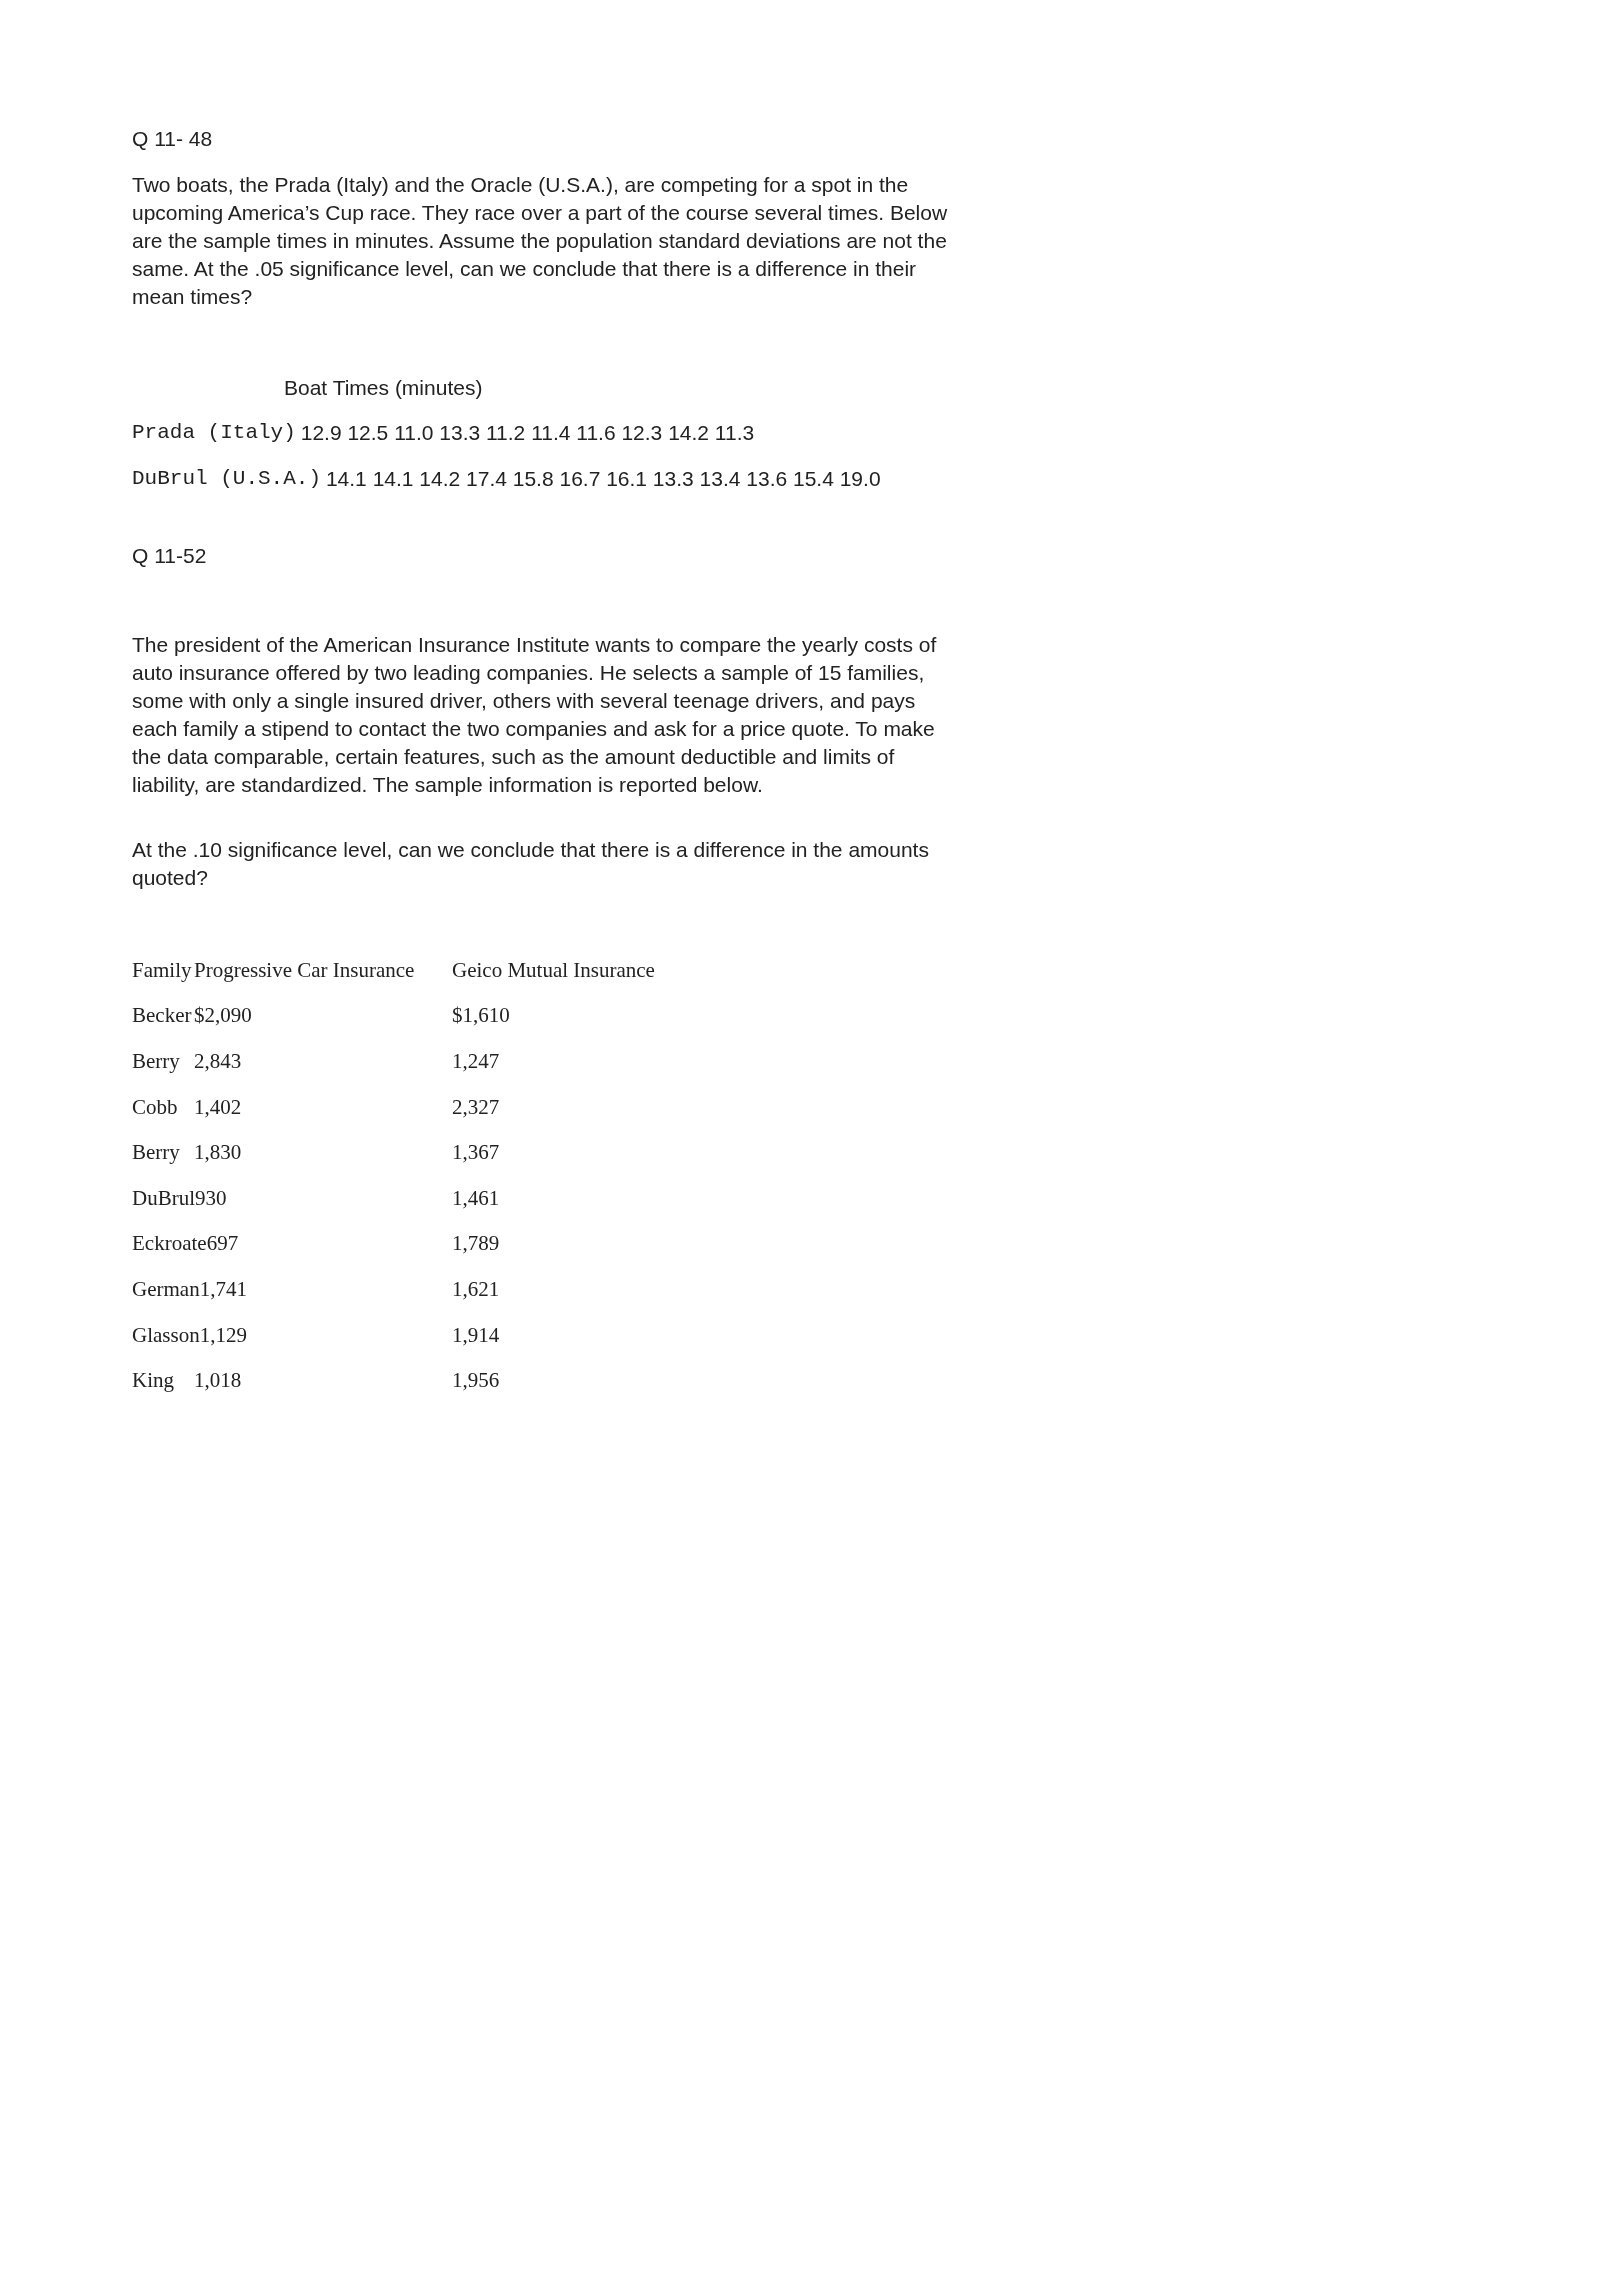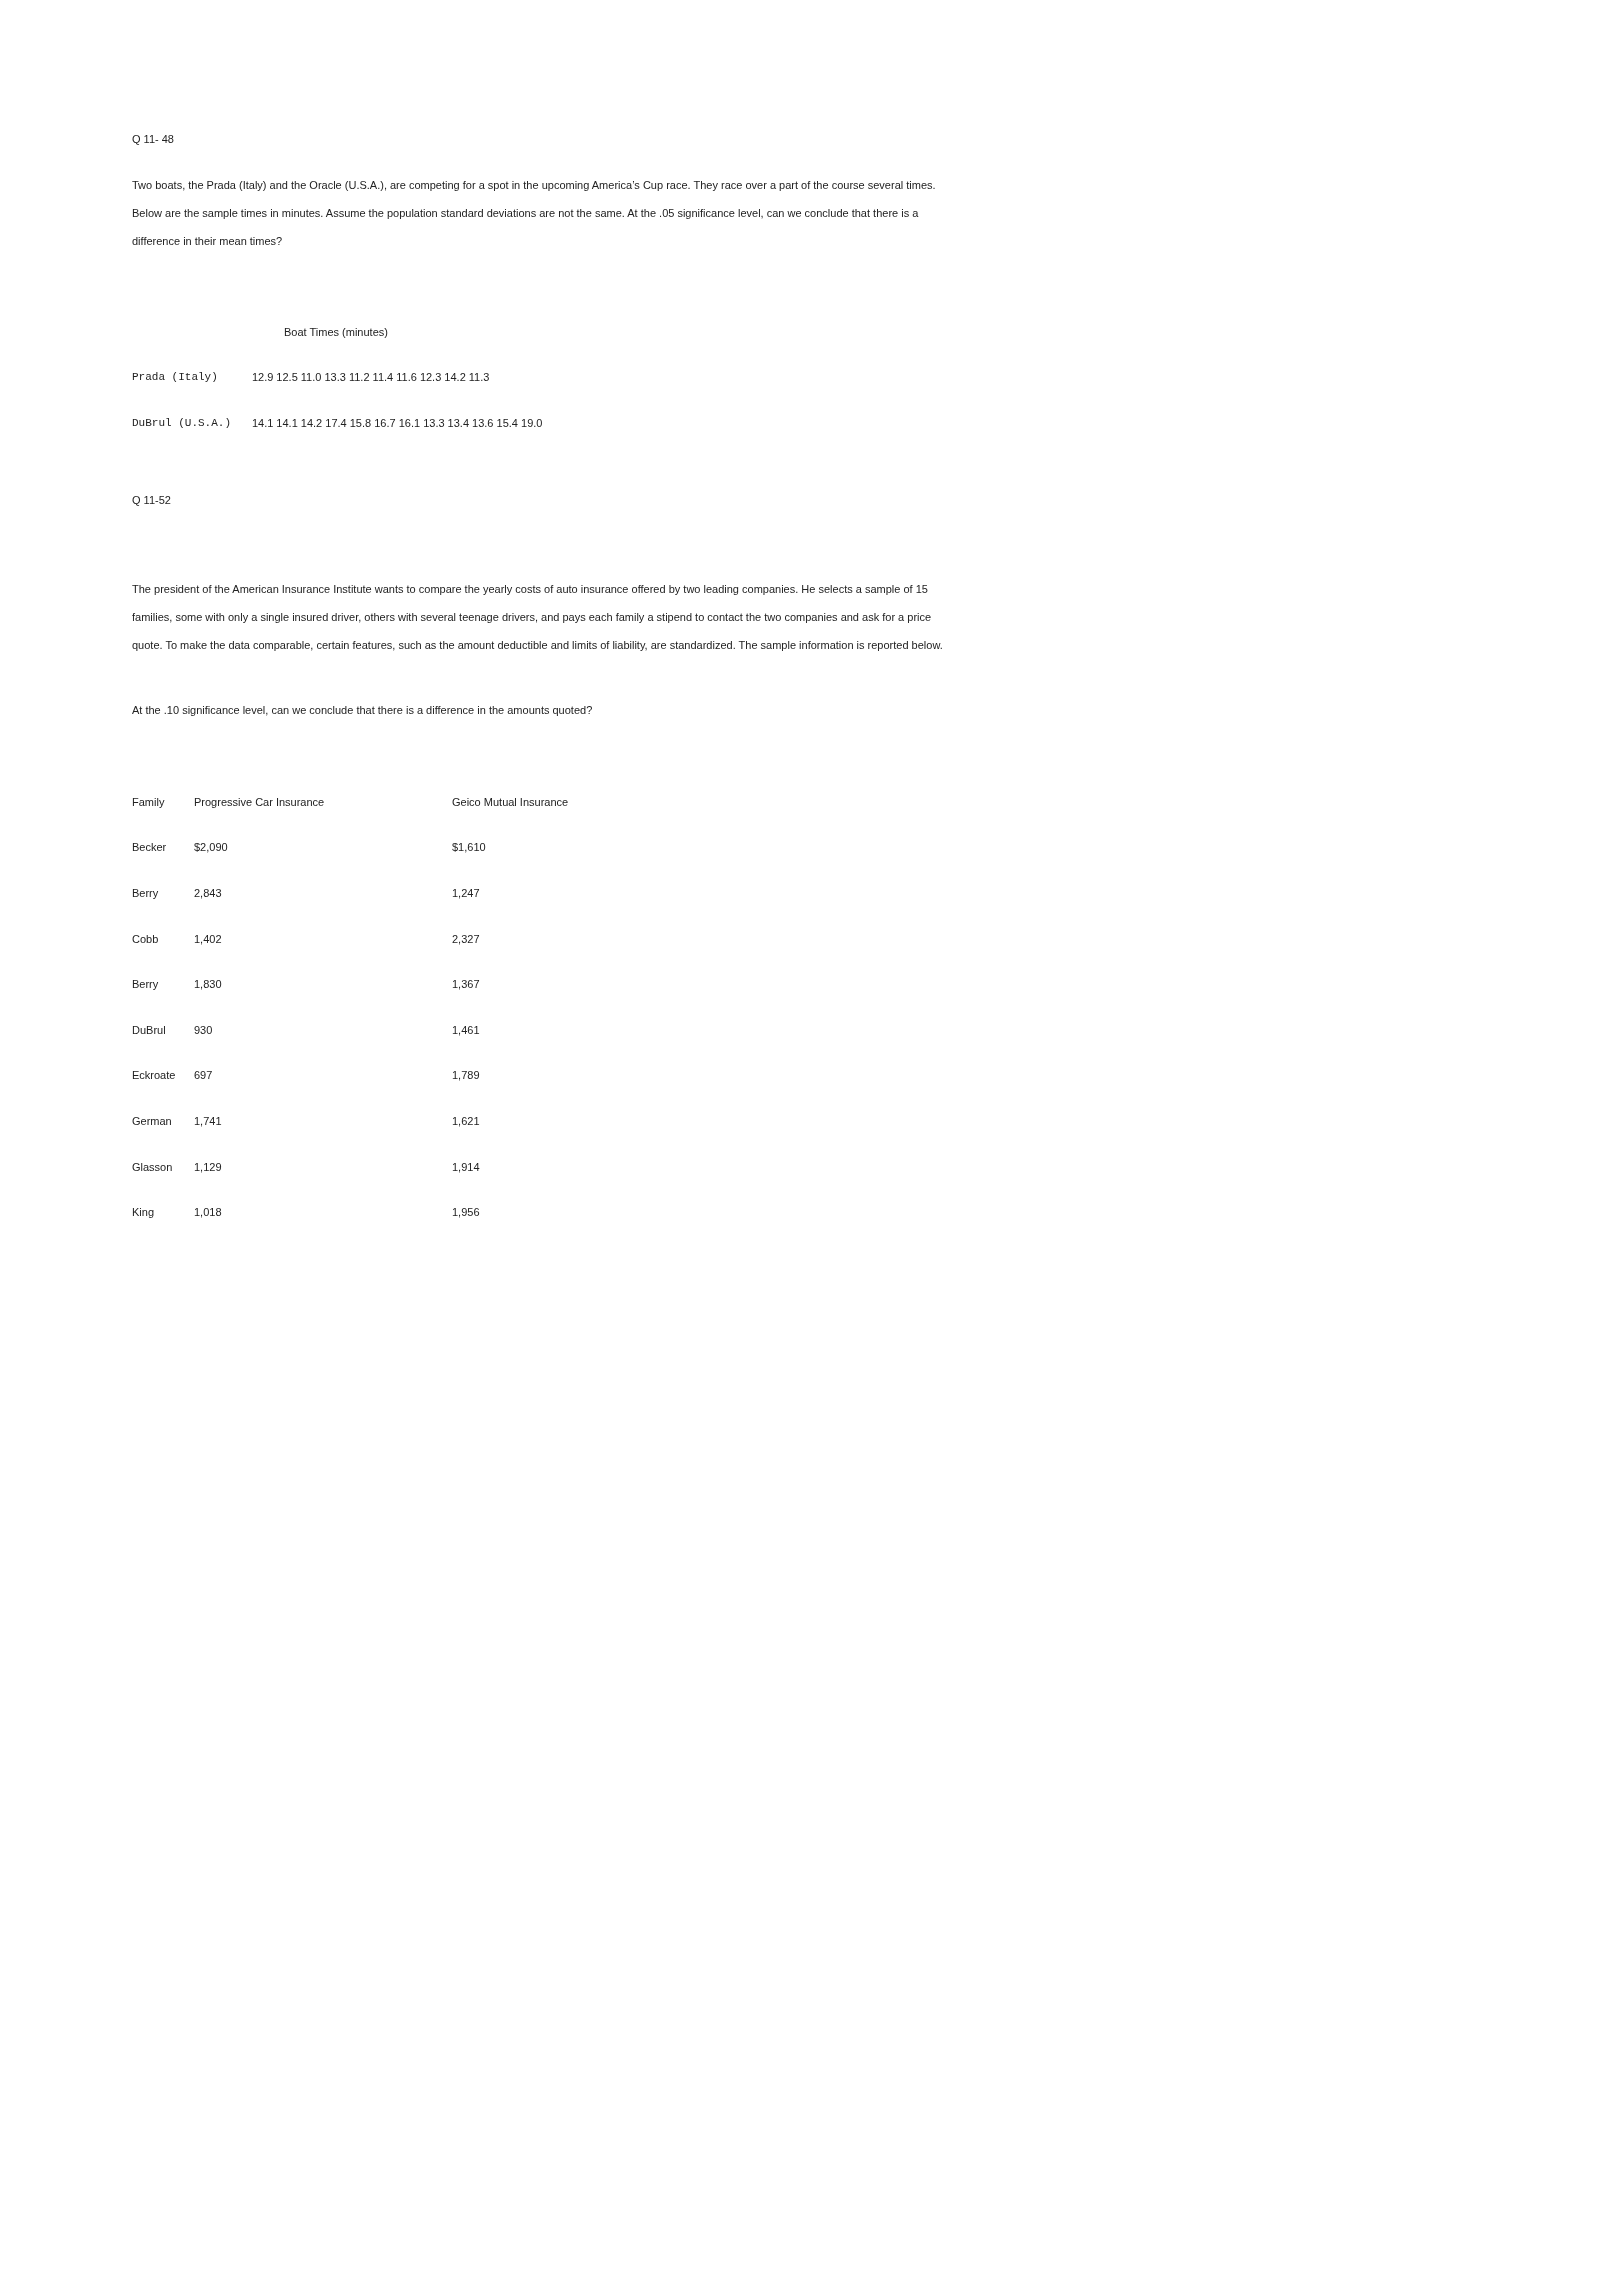--- a/index.html
+++ b/index.html
@@ -8,21 +8,21 @@
     background: #ffffff;
   }
   .page {
     position: relative;
     width: 1621px;
     height: 1906px;
     box-sizing: border-box;
     background: #ffffff;
     padding: 125px 132px 0 132px;
     font-family: "Liberation Sans", "DejaVu Sans", sans-serif;
-    font-size: 11px;
+    font-size: 21px;
     line-height: 28px;
     color: #222222;
     overflow: hidden;
     border-radius: 20px;
   }
   p { margin: 0; }
 
   .q-label { margin: 0 0 17.6px 0; }
   .q-label.q2 { margin-top: 49px; margin-bottom: 0; }
 
@@ -45,20 +45,21 @@
     margin-right: 4.9px;
     font-family: Liberation Mono, monospace;
   }
 
   .ins-table { margin-top: 64px; }
   .ins-row {
     position: relative;
     margin-bottom: 17.6px;
     white-space: nowrap;
     display: flex;
+    font-family: Liberation Serif, serif;
   }
   .ins-col1 {
     display: inline-block;
     min-width: 62px;
   }
   .ins-col3 {
     position: absolute;
     left: 320px;
     top: 0;
   }

